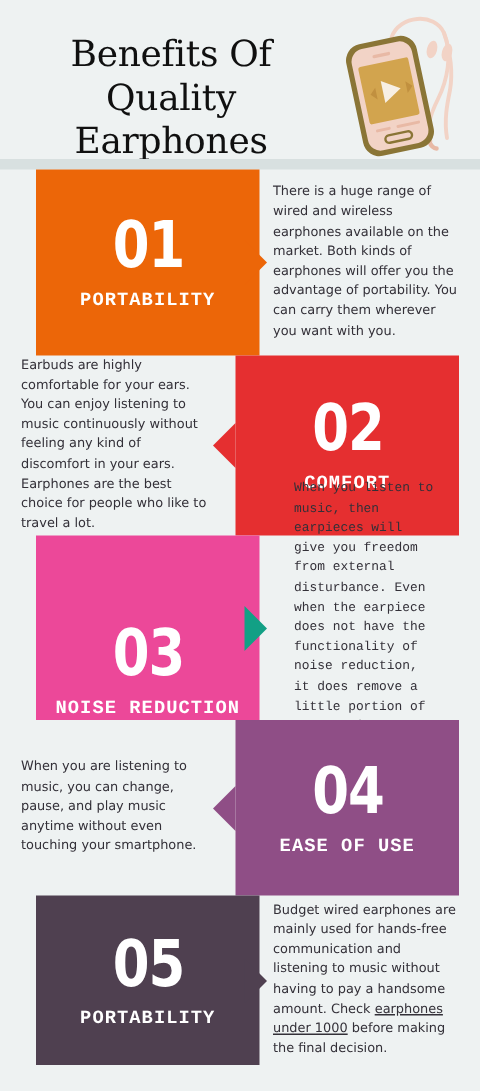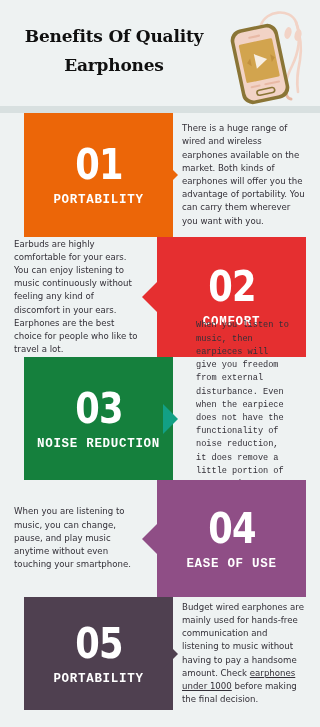--- a/index.html
+++ b/index.html
@@ -27,22 +27,22 @@
     background: #eef2f2;
     overflow: hidden;
   }
   .header-title {
     position: absolute;
     left: 8px;
     top: 22px;
     width: 212px;
     text-align: center;
     font-family: "DejaVu Serif", serif;
-    font-weight: bold;
-    font-size: 17px;
+    font-weight: normal;
+    font-size: 24px;
     line-height: 29px;
     color: #101010;
     letter-spacing: -0.2px;
   }
   .header-art {
     position: absolute;
     right: 6px;
     top: 8px;
     width: 100px;
     height: 98px;
@@ -188,21 +188,21 @@
         <div class="panel" style="background: rgb(229, 47, 48);">
           <div class="panel-number">02</div>
           <div class="panel-label">COMFORT</div>
         </div>
         <div class="arrow" style="color: rgb(229, 47, 48);"></div>
         <div class="body-text">
           <p style="margin: 0px;">Earbuds are highly comfortable for your ears. You can enjoy listening to music continuously without feeling any kind of discomfort in your ears. Earphones are the best choice for people who like to travel a lot.</p>
         </div>
       </div>
       <div class="row left" style="height: 123px;">
-        <div class="panel" style="background: #15803d;">
+        <div class="panel" style="background: #ec4899; justify-content: flex-end;">
           <div class="panel-number">03</div>
           <div class="panel-label">NOISE REDUCTION</div>
         </div>
         <div class="arrow" style="color: rgb(18, 160, 133);"></div>
         <div class="body-text">
           <p style="margin: 14px; font-family: Liberation Mono, monospace;">When you listen to music, then earpieces will give you freedom from external disturbance. Even when the earpiece does not have the functionality of noise reduction, it does remove a little portion of outer noise to give you good sound quality.</p>
         </div>
       </div>
       <div class="row right" style="height: 117px;">
         <div class="panel" style="background: rgb(143, 78, 134);">

